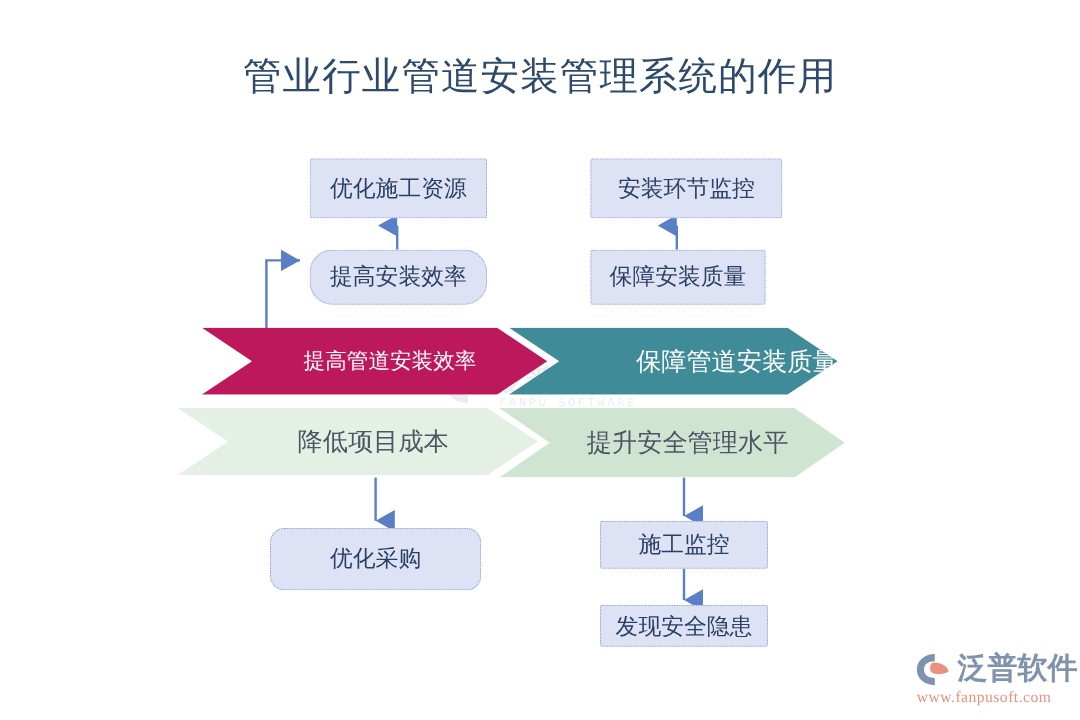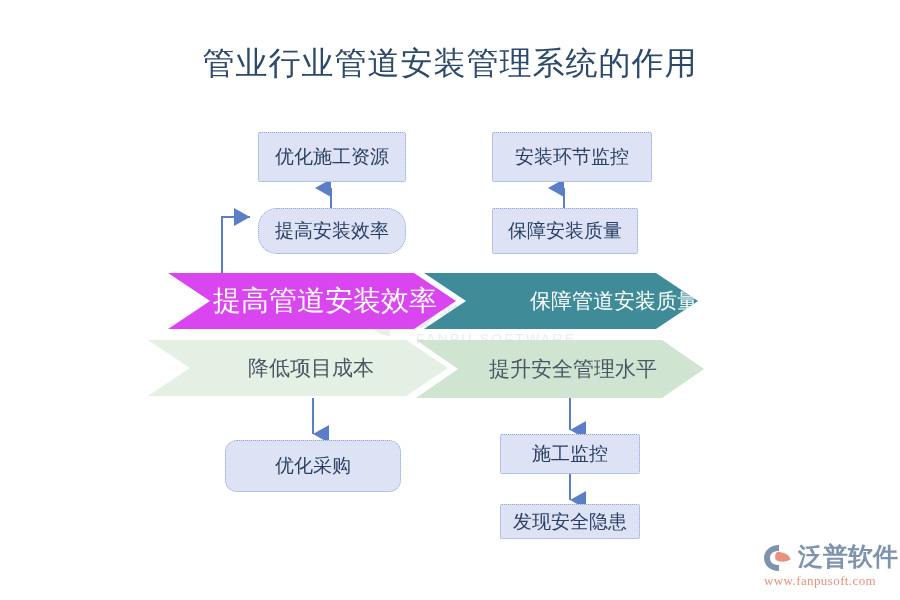--- a/index.html
+++ b/index.html
@@ -58,24 +58,24 @@
     left: 44px; top: 0px;
     font-size: 25px;
     color: #b9c4d4;
     font-family: "Liberation Sans", "DejaVu Sans", sans-serif;
     font-weight: 700;
     white-space: nowrap;
   }
   .watermark .wm-en {
     position: absolute;
     left: 46px; top: 31px;
-    font-size: 14px;
+    font-size: 10px;
     letter-spacing: 2.2px;
     color: #b9c4d4;
-    font-family: Liberation Sans, sans-serif;
+    font-family: Liberation Mono, monospace;
     white-space: nowrap;
   }
 
   
   .node-box {
     position: absolute;
     background: #dde2f4;
     border: 1px dotted #8ea2d6;
     border-radius: 2px;
     display: flex;
@@ -96,23 +96,23 @@
     box-sizing: border-box;
     white-space: nowrap;
     font-family: "Liberation Serif", "DejaVu Serif", serif;
   }
   .chevron .chev-label {
     position: relative;
     z-index: 2;
   }
 
   .chev-green {
-    background: #d946ef;
+    background: #be185d;
     color: #ffffff;
-    font-size: 28px;
+    font-size: 18px;
     clip-path: polygon(0 0, calc(100% - 42px) 0, 100% 50%, calc(100% - 42px) 100%, 0 100%, 42px 50%);
   }
   .chev-teal {
     background: #3f8b97;
     color: #ffffff;
     font-size: 21px;
     clip-path: polygon(0 0, calc(100% - 42px) 0, 100% 50%, calc(100% - 42px) 100%, 0 100%, 42px 50%);
   }
   .chev-paleA {
     background: #e3f0e3;

